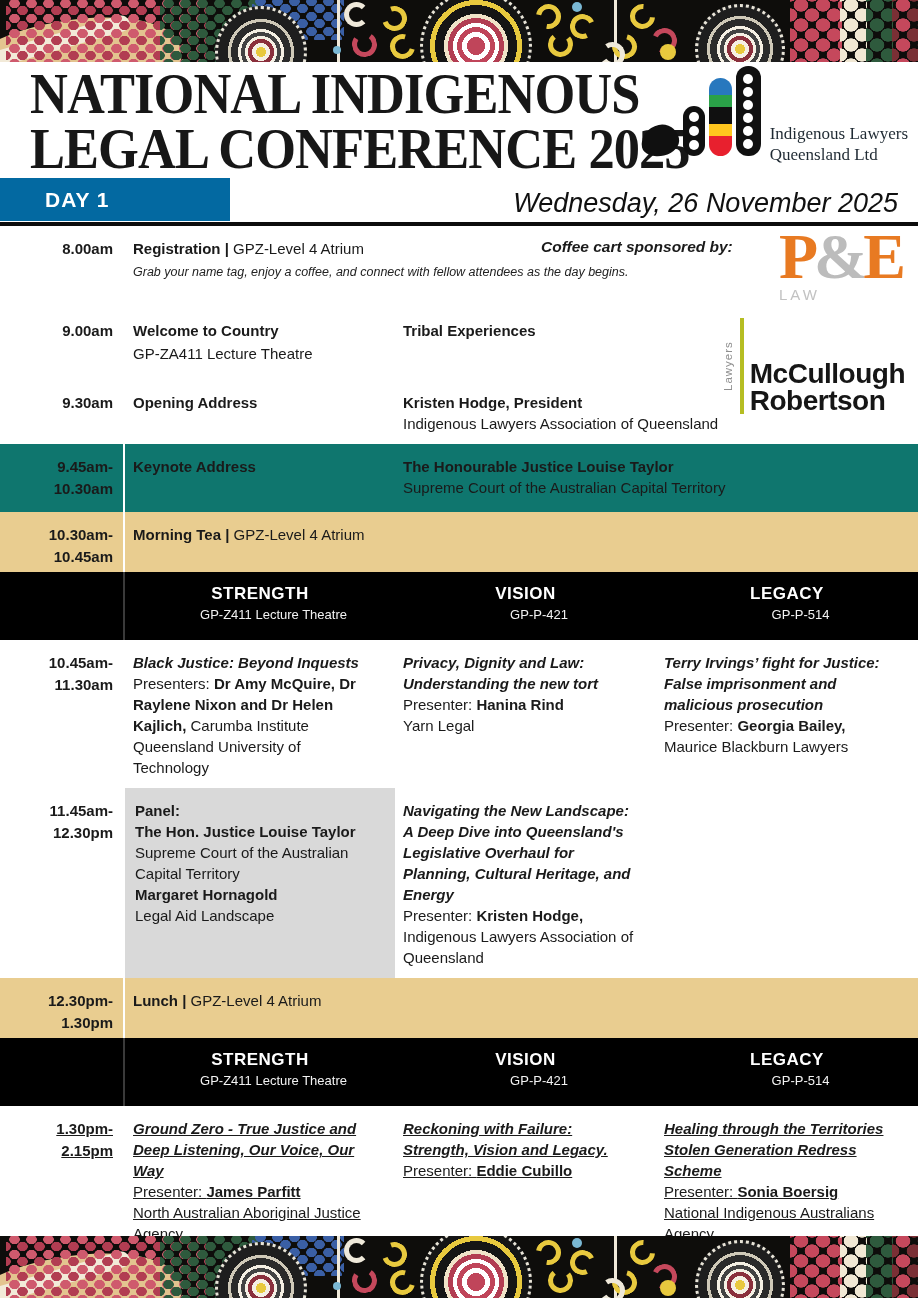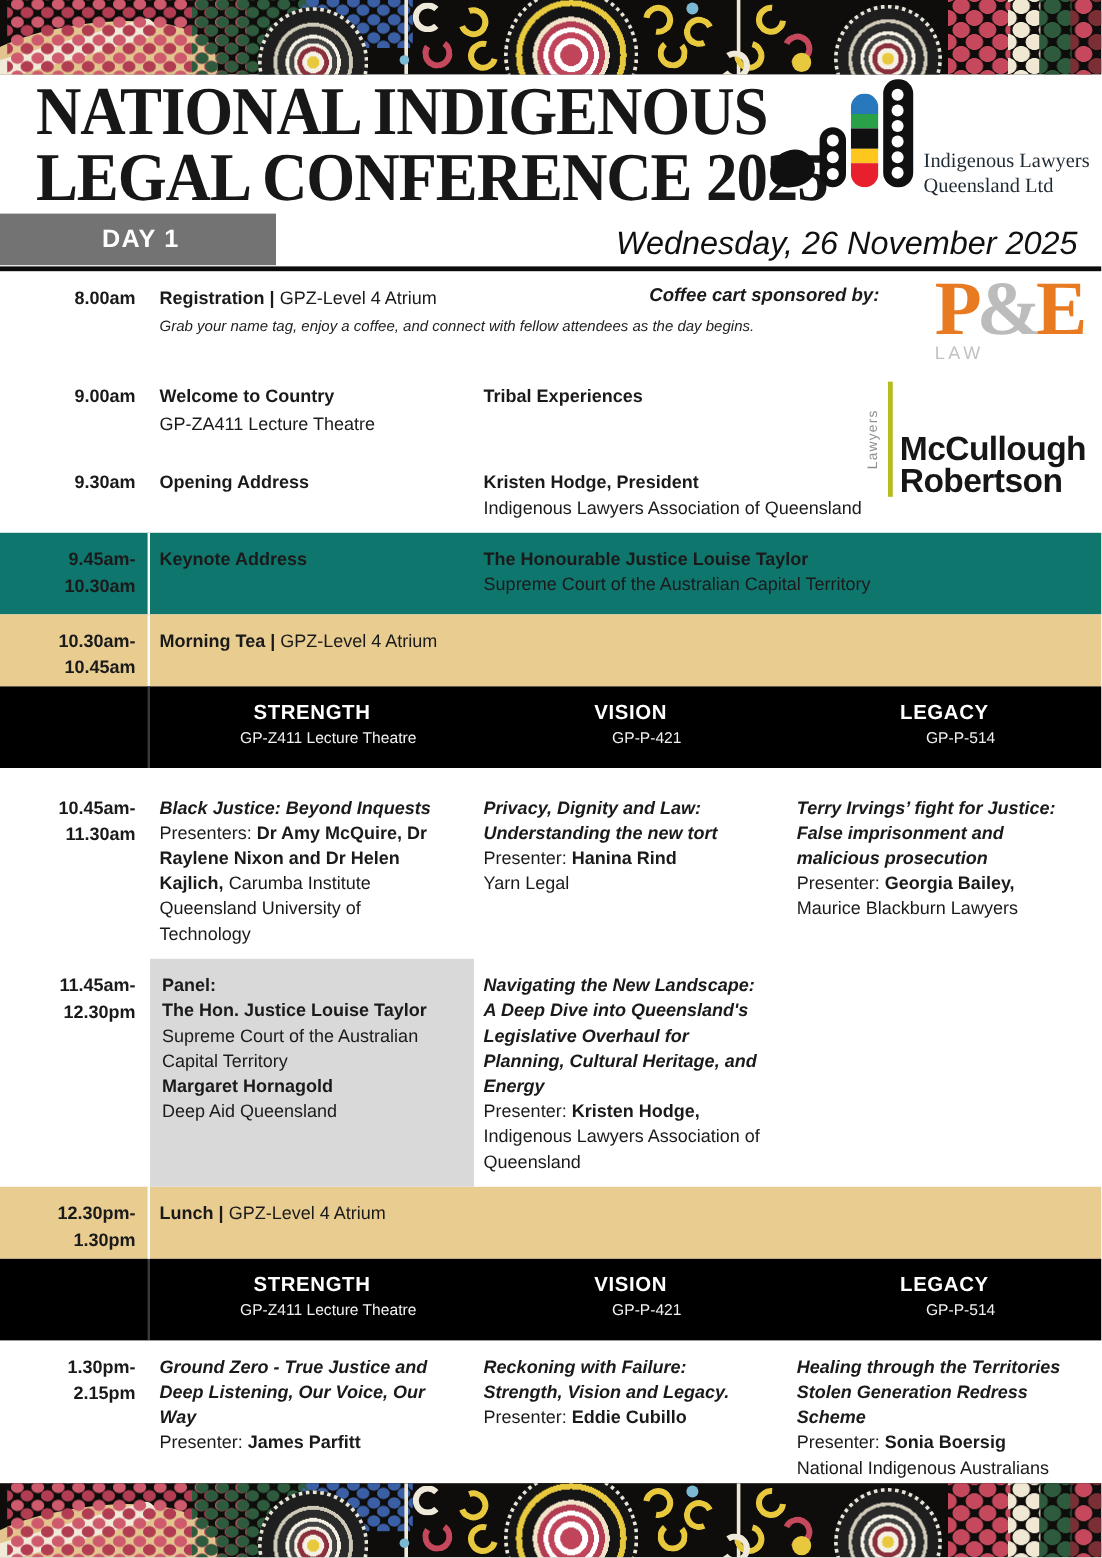--- a/index.html
+++ b/index.html
@@ -41,23 +41,23 @@
   .ilq-pill .dotw{width:10px;height:10px;background:#fff;border-radius:50%;}
   .ilq-p1{left:42px;bottom:12px;width:22px;height:50px;}
   .ilq-p3{left:95px;bottom:12px;width:25px;height:90px;gap:3px;}
   .ilq-colored{position:absolute;left:68px;bottom:12px;width:23px;height:78px;
                border-radius:12px;overflow:hidden;display:flex;flex-direction:column;}
   .seg{width:100%;}
   .ilq-text{font-family:"Liberation Serif",serif;font-size:17px;line-height:21px;color:#1f2a33;margin-top:48px;}
 
   
   .day-row{position:relative;height:44px;}
-  .day-badge{position:absolute;left:0;top:0;width:230px;height:43px;background:#737373;color:#fff;
+  .day-badge{position:absolute;left:0;top:0;width:230px;height:43px;background:#0369a1;color:#fff;
              font-weight:700;font-size:21px;letter-spacing:1px;display:flex;align-items:center;
-             padding-left:85px;box-sizing:border-box;}
+             padding-left:45px;box-sizing:border-box;}
   .date{position:absolute;right:20px;bottom:3px;font-style:italic;font-size:27px;color:#101010;}
   .divider{height:4px;background:#0c0c0c;}
 
   
   .row{display:grid;box-sizing:border-box;}
   .g4{grid-template-columns:125px 270px 261px 1fr;}
   .g3{grid-template-columns:125px 270px 1fr;}
   .g2{grid-template-columns:125px 1fr;}
   .time{text-align:right;font-weight:700;font-size:15px;line-height:22px;
         padding:12px 12px 0 0;box-sizing:border-box;}
@@ -86,23 +86,23 @@
   .mcr-vert{writing-mode:vertical-rl;transform:rotate(180deg);font-size:11.5px;color:#8f8f8f;
             letter-spacing:1px;text-align:center;}
   .mcr-bar{width:4px;background:#b5bd22;}
   .mcr-names{font-size:28px;line-height:27px;font-weight:700;color:#161616;letter-spacing:-.5px;margin-top:42px;}
 
   .r-reg{position:relative;min-height:82px;}
   .r-welcome{position:relative;min-height:72px;}
   .r-opening{min-height:54px;}
   .r-keynote{min-height:68px;}
   .r-break{min-height:60px;}
-  .r-s1{min-height:145px;margin-top:11px;}
+  .r-s1{min-height:145px;}
   .r-s2{min-height:186px;}
-  .r-s3{min-height:148px;}
+  .r-s3{min-height:148px;text-decoration:underline;}
   .panel-cell{background:#d9d9d9;padding:12px 16px 12px 10px;}
 </style>
 </head>
 <body>
 
 <div class="page">
 
   <div class="art" id="art-top">
     <div class="a-tan"></div>
     <div class="a-cream"></div>
@@ -289,21 +289,21 @@
     <section class="row g4 r-s2">
       <div class="time">
         <div>11.45am-</div>
         <div>12.30pm</div>
       </div>
       <div class="cell panel-cell">
         <div class="b">Panel:</div>
         <div class="b">The Hon. Justice Louise Taylor</div>
         <div>Supreme Court of the Australian Capital Territory</div>
         <div class="b">Margaret Hornagold</div>
-        <div>Deep Aid Queensland</div>
+        <div>Legal Aid Landscape</div>
       </div>
       <div class="cell">
         <div class="bi">Navigating the New Landscape: A Deep Dive into Queensland's Legislative Overhaul for Planning, Cultural Heritage, and Energy</div>
         <div><span>Presenter: </span><span class="b">Kristen Hodge,</span></div>
         <div>Indigenous Lawyers Association of Queensland</div>
       </div>
       <div class="cell"></div>
     </section>
 
     <section class="row g2 r-break tan">
@@ -333,20 +333,21 @@
     </section>
 
     <section class="row g4 r-s3">
       <div class="time">
         <div>1.30pm-</div>
         <div>2.15pm</div>
       </div>
       <div class="cell">
         <div class="bi">Ground Zero - True Justice and Deep Listening, Our Voice, Our Way</div>
         <div><span>Presenter: </span><span class="b">James Parfitt</span></div>
+        <div>North Australian Aboriginal Justice Agency</div>
       </div>
       <div class="cell">
         <div class="bi">Reckoning with Failure: Strength, Vision and Legacy.</div>
         <div><span>Presenter: </span><span class="b">Eddie Cubillo</span></div>
       </div>
       <div class="cell">
         <div class="bi">Healing through the Territories Stolen Generation Redress Scheme</div>
         <div><span>Presenter: </span><span class="b">Sonia Boersig</span></div>
         <div>National Indigenous Australians Agency</div>
       </div>

